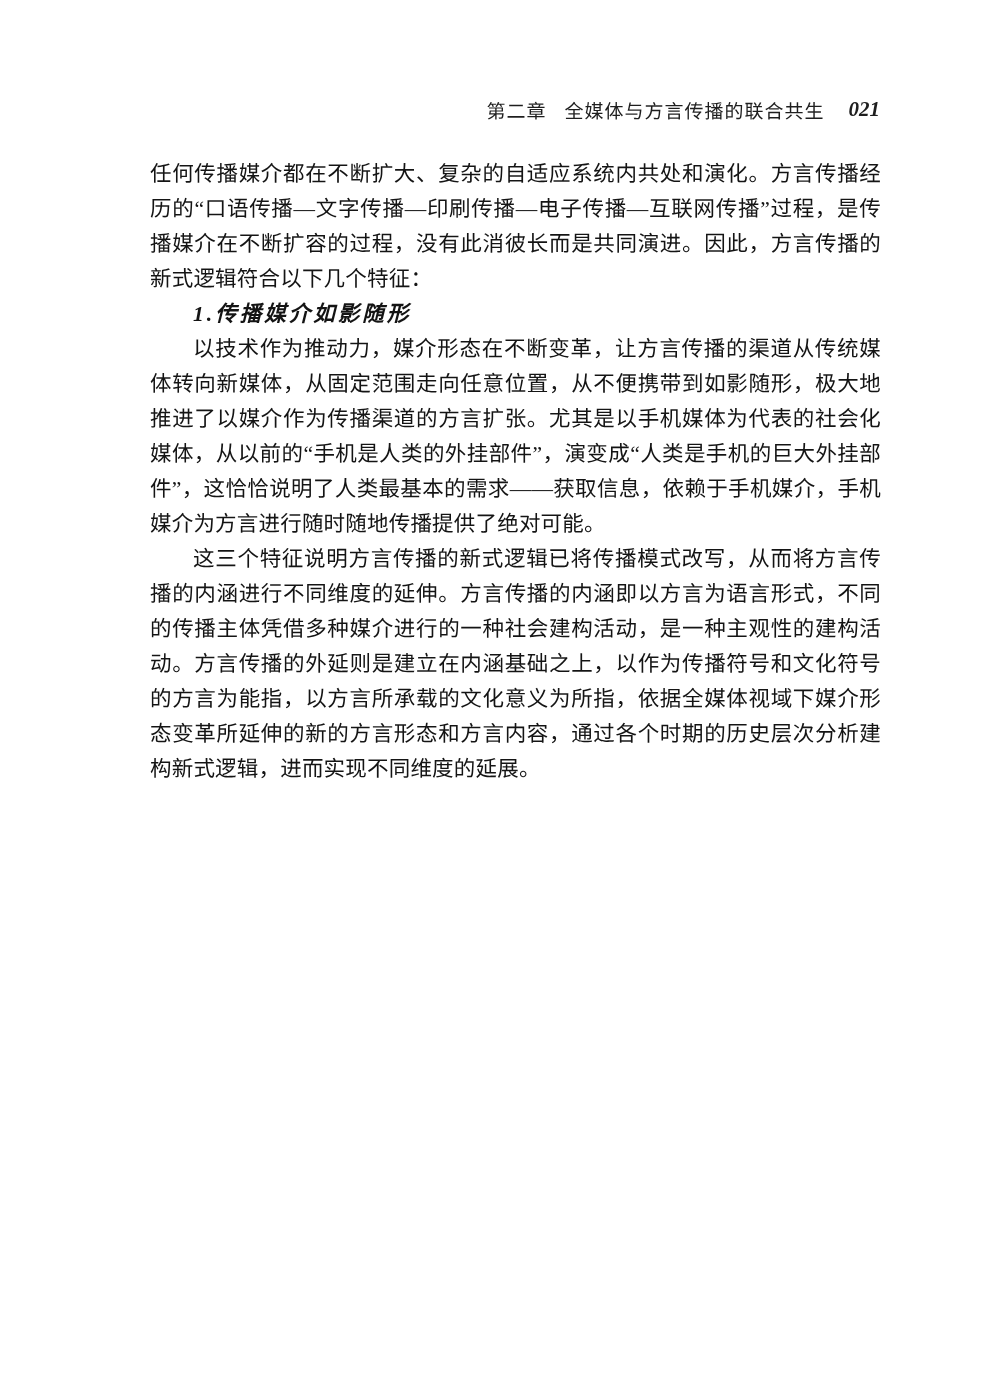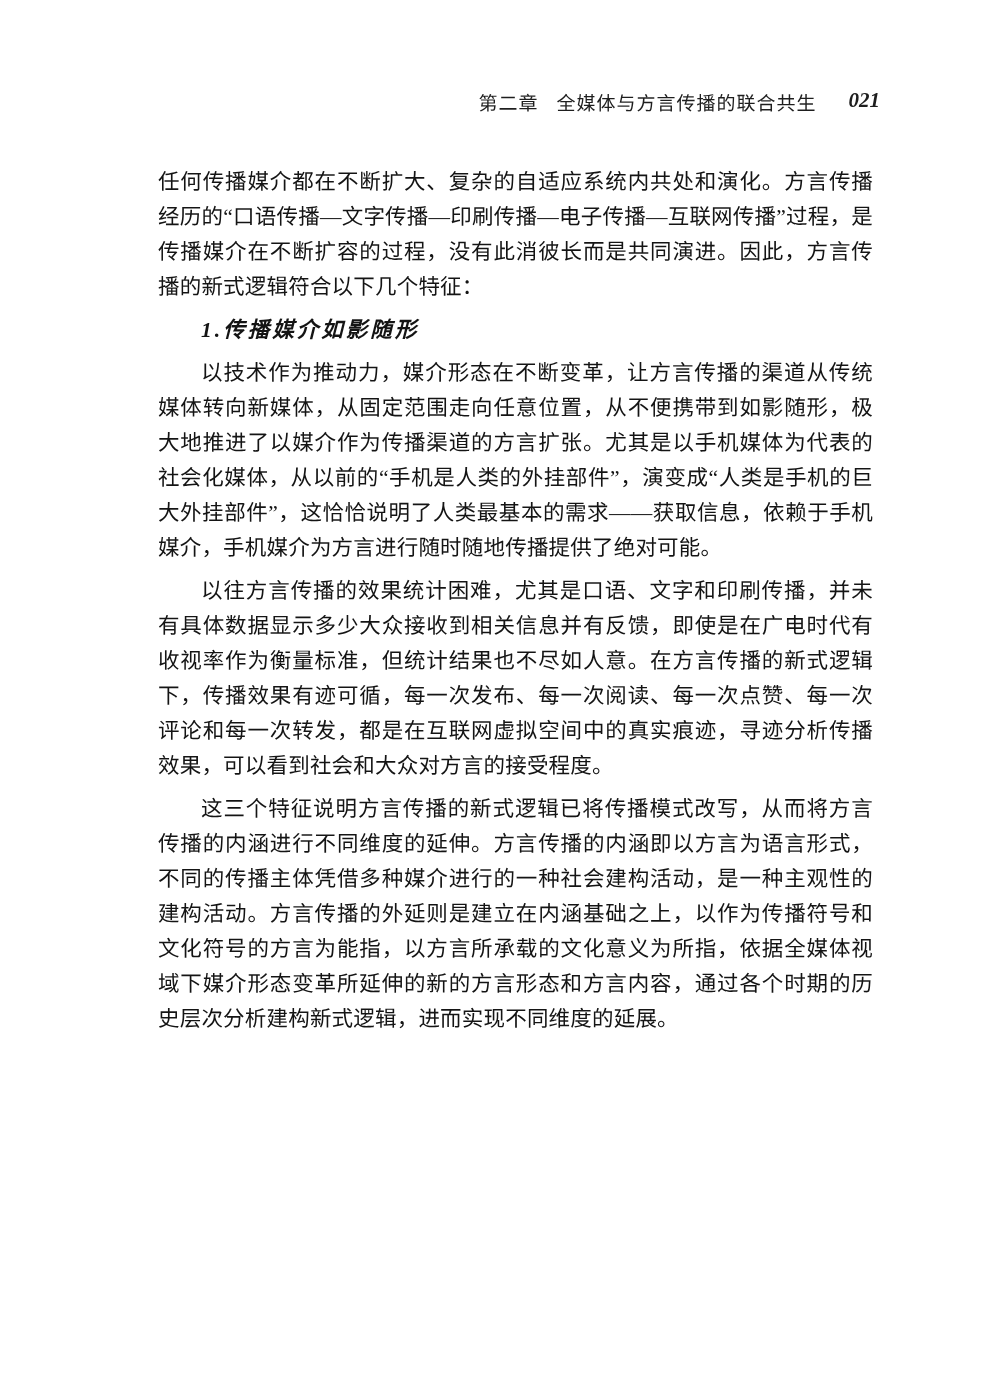--- a/index.html
+++ b/index.html
@@ -13,53 +13,53 @@
     width: 998px;
     height: 1395px;
     background: #ffffff;
     overflow: hidden;
     font-family: "Liberation Serif", "DejaVu Serif", serif;
     color: #141414;
   }
   
   .running-header {
     position: absolute;
-    top: 88px;
+    top: 96px;
     left: 150px;
     width: 730px;
     display: flex;
     justify-content: flex-end;
-    align-items: flex-start;
+    align-items: center;
     white-space: nowrap;
   }
   .running-header .chapter-label,
   .running-header .chapter-title {
     font-family: "Liberation Sans", "DejaVu Sans", sans-serif;
     font-size: 19px;
     letter-spacing: 1px;
     color: #1e1e1e;
   }
   .running-header .chapter-label { margin-right: 18px; }
   .running-header .folio {
     font-family: "Liberation Serif", "DejaVu Serif", serif;
     font-style: italic;
     font-size: 21px;
     font-weight: 600;
-    margin-left: 32px;
+    margin-left: 24px;
     color: #1e1e1e;
   }
   
   .text-block {
     position: absolute;
     top: 157px;
     left: 150px;
     width: 731px;
   }
   .text-block p {
-    margin: 8px;
+    margin: 0;
     font-size: 21.5px;
     line-height: 35px;
     text-align: justify;
     text-justify: inter-ideograph;
     letter-spacing: 0.2px;
   }
   .text-block p.para { text-indent: 2em; }
   .text-block p.para.no-indent { text-indent: 0; }
   .text-block p.sect {
     text-indent: 2em;
@@ -77,17 +77,16 @@
   <div class="running-header">
     <span class="chapter-label">第二章</span>
     <span class="chapter-title">全媒体与方言传播的联合共生</span>
     <span class="folio">021</span>
   </div>
 
   <div class="text-block">
     <p class="para no-indent">任何传播媒介都在不断扩大、复杂的自适应系统内共处和演化。方言传播经历的“口语传播—文字传播—印刷传播—电子传播—互联网传播”过程，是传播媒介在不断扩容的过程，没有此消彼长而是共同演进。因此，方言传播的新式逻辑符合以下几个特征：</p>
     <p class="sect">1.传播媒介如影随形</p>
     <p class="para">以技术作为推动力，媒介形态在不断变革，让方言传播的渠道从传统媒体转向新媒体，从固定范围走向任意位置，从不便携带到如影随形，极大地推进了以媒介作为传播渠道的方言扩张。尤其是以手机媒体为代表的社会化媒体，从以前的“手机是人类的外挂部件”，演变成“人类是手机的巨大外挂部件”，这恰恰说明了人类最基本的需求——获取信息，依赖于手机媒介，手机媒介为方言进行随时随地传播提供了绝对可能。</p>
-    <p class="para">以往方言传播的效果统计困难，尤其是口语、文字和印刷传播，并未有具体数据显示多少大众接收到相关信息并有反馈，即使是在广电时代有收视率作为衡量标准，但统计结果也不尽如人意。在方言传播的新式逻辑下，传播效果有迹可循，每一次发布、每一次阅读、每一次点赞、每一次评论和每一次转发，都是在互联网虚拟空间中的真实痕迹，寻迹分析传播效果，可以看到社会和大众对方言的接受程度。</p>
     <p class="para">这三个特征说明方言传播的新式逻辑已将传播模式改写，从而将方言传播的内涵进行不同维度的延伸。方言传播的内涵即以方言为语言形式，不同的传播主体凭借多种媒介进行的一种社会建构活动，是一种主观性的建构活动。方言传播的外延则是建立在内涵基础之上，以作为传播符号和文化符号的方言为能指，以方言所承载的文化意义为所指，依据全媒体视域下媒介形态变革所延伸的新的方言形态和方言内容，通过各个时期的历史层次分析建构新式逻辑，进而实现不同维度的延展。</p>
   </div>
 
 </div>
 
 </body></html>

